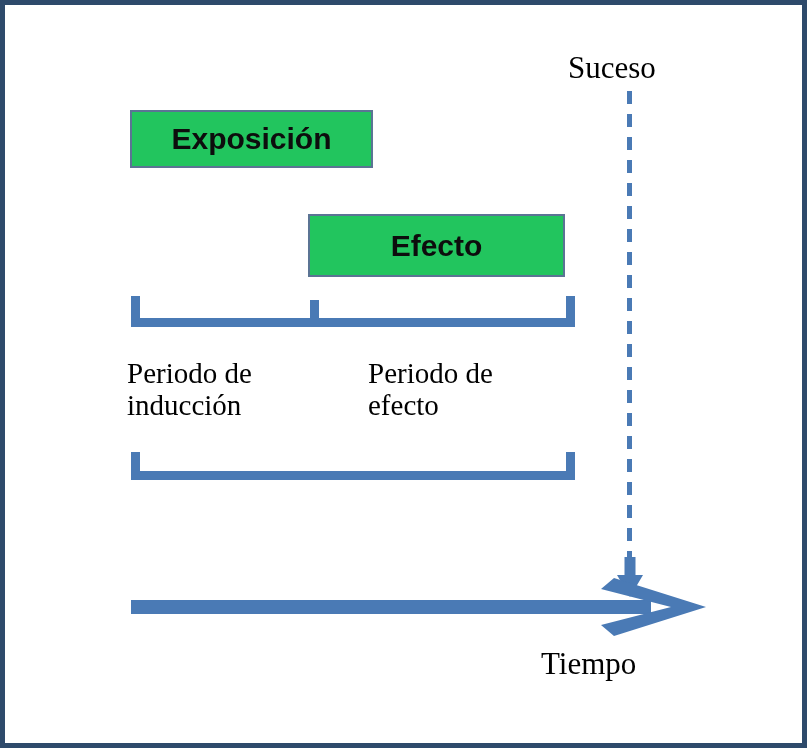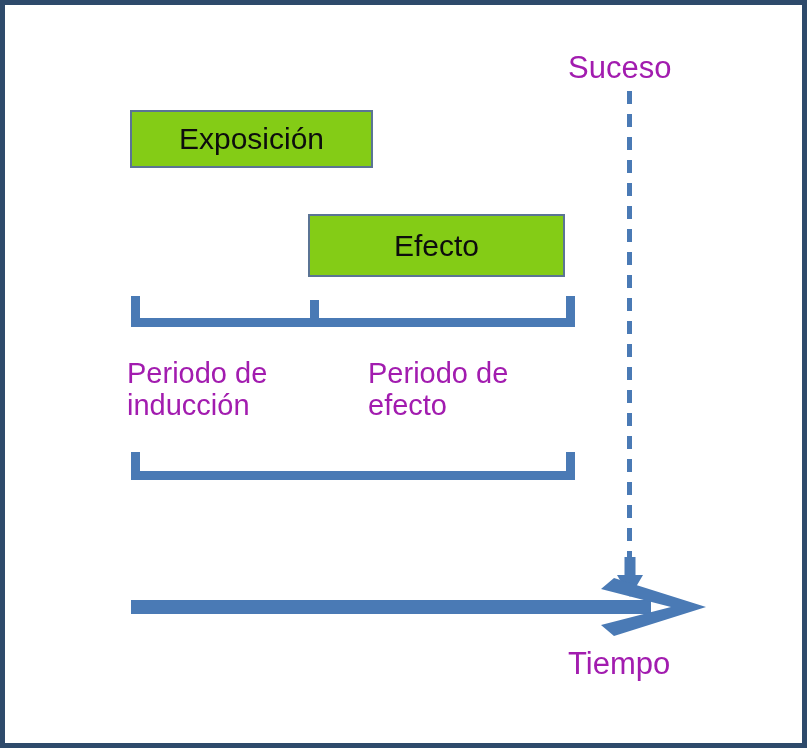--- a/index.html
+++ b/index.html
@@ -23,44 +23,46 @@
     top: 0;
     width: 797px;
     height: 738px;
   }
 
   
   .box {
     position: absolute;
     box-sizing: border-box;
     border: 2px solid #5b7494;
-    background: #84cc16;
+    background: #22c55e;
     display: flex;
     align-items: center;
     justify-content: center;
     color: #0d0d0d;
     font-size: 30px;
     line-height: 1;
     white-space: nowrap;
+    font-weight: bold;
   }
   #box-exposicion { left: 125px; top: 105px; width: 243px; height: 58px; }
   #box-efecto     { left: 303px; top: 209px; width: 257px; height: 63px; }
 
   
   .label {
     position: absolute;
-    color: #a21caf;
+    color: #000000;
     line-height: 1.12;
     white-space: pre;
+    font-family: Liberation Serif, serif;
   }
   #label-suceso   { left: 563px; top: 46px;  font-size: 31px; }
   #label-induccion{ left: 122px; top: 352px; font-size: 29px; }
   #label-efecto-p { left: 363px; top: 352px; font-size: 29px; }
   #label-riesgo   { left: 209px; top: 519px; font-size: 30px; }
-  #label-tiempo   { left: 563px; top: 642px; font-size: 31px; }
+  #label-tiempo   { left: 536px; top: 642px; font-size: 31px; }
 
   
   .bracket {
     position: absolute;
   }
   .bracket .bar {
     position: absolute;
     left: 0;
     right: 0;
     bottom: 0;

